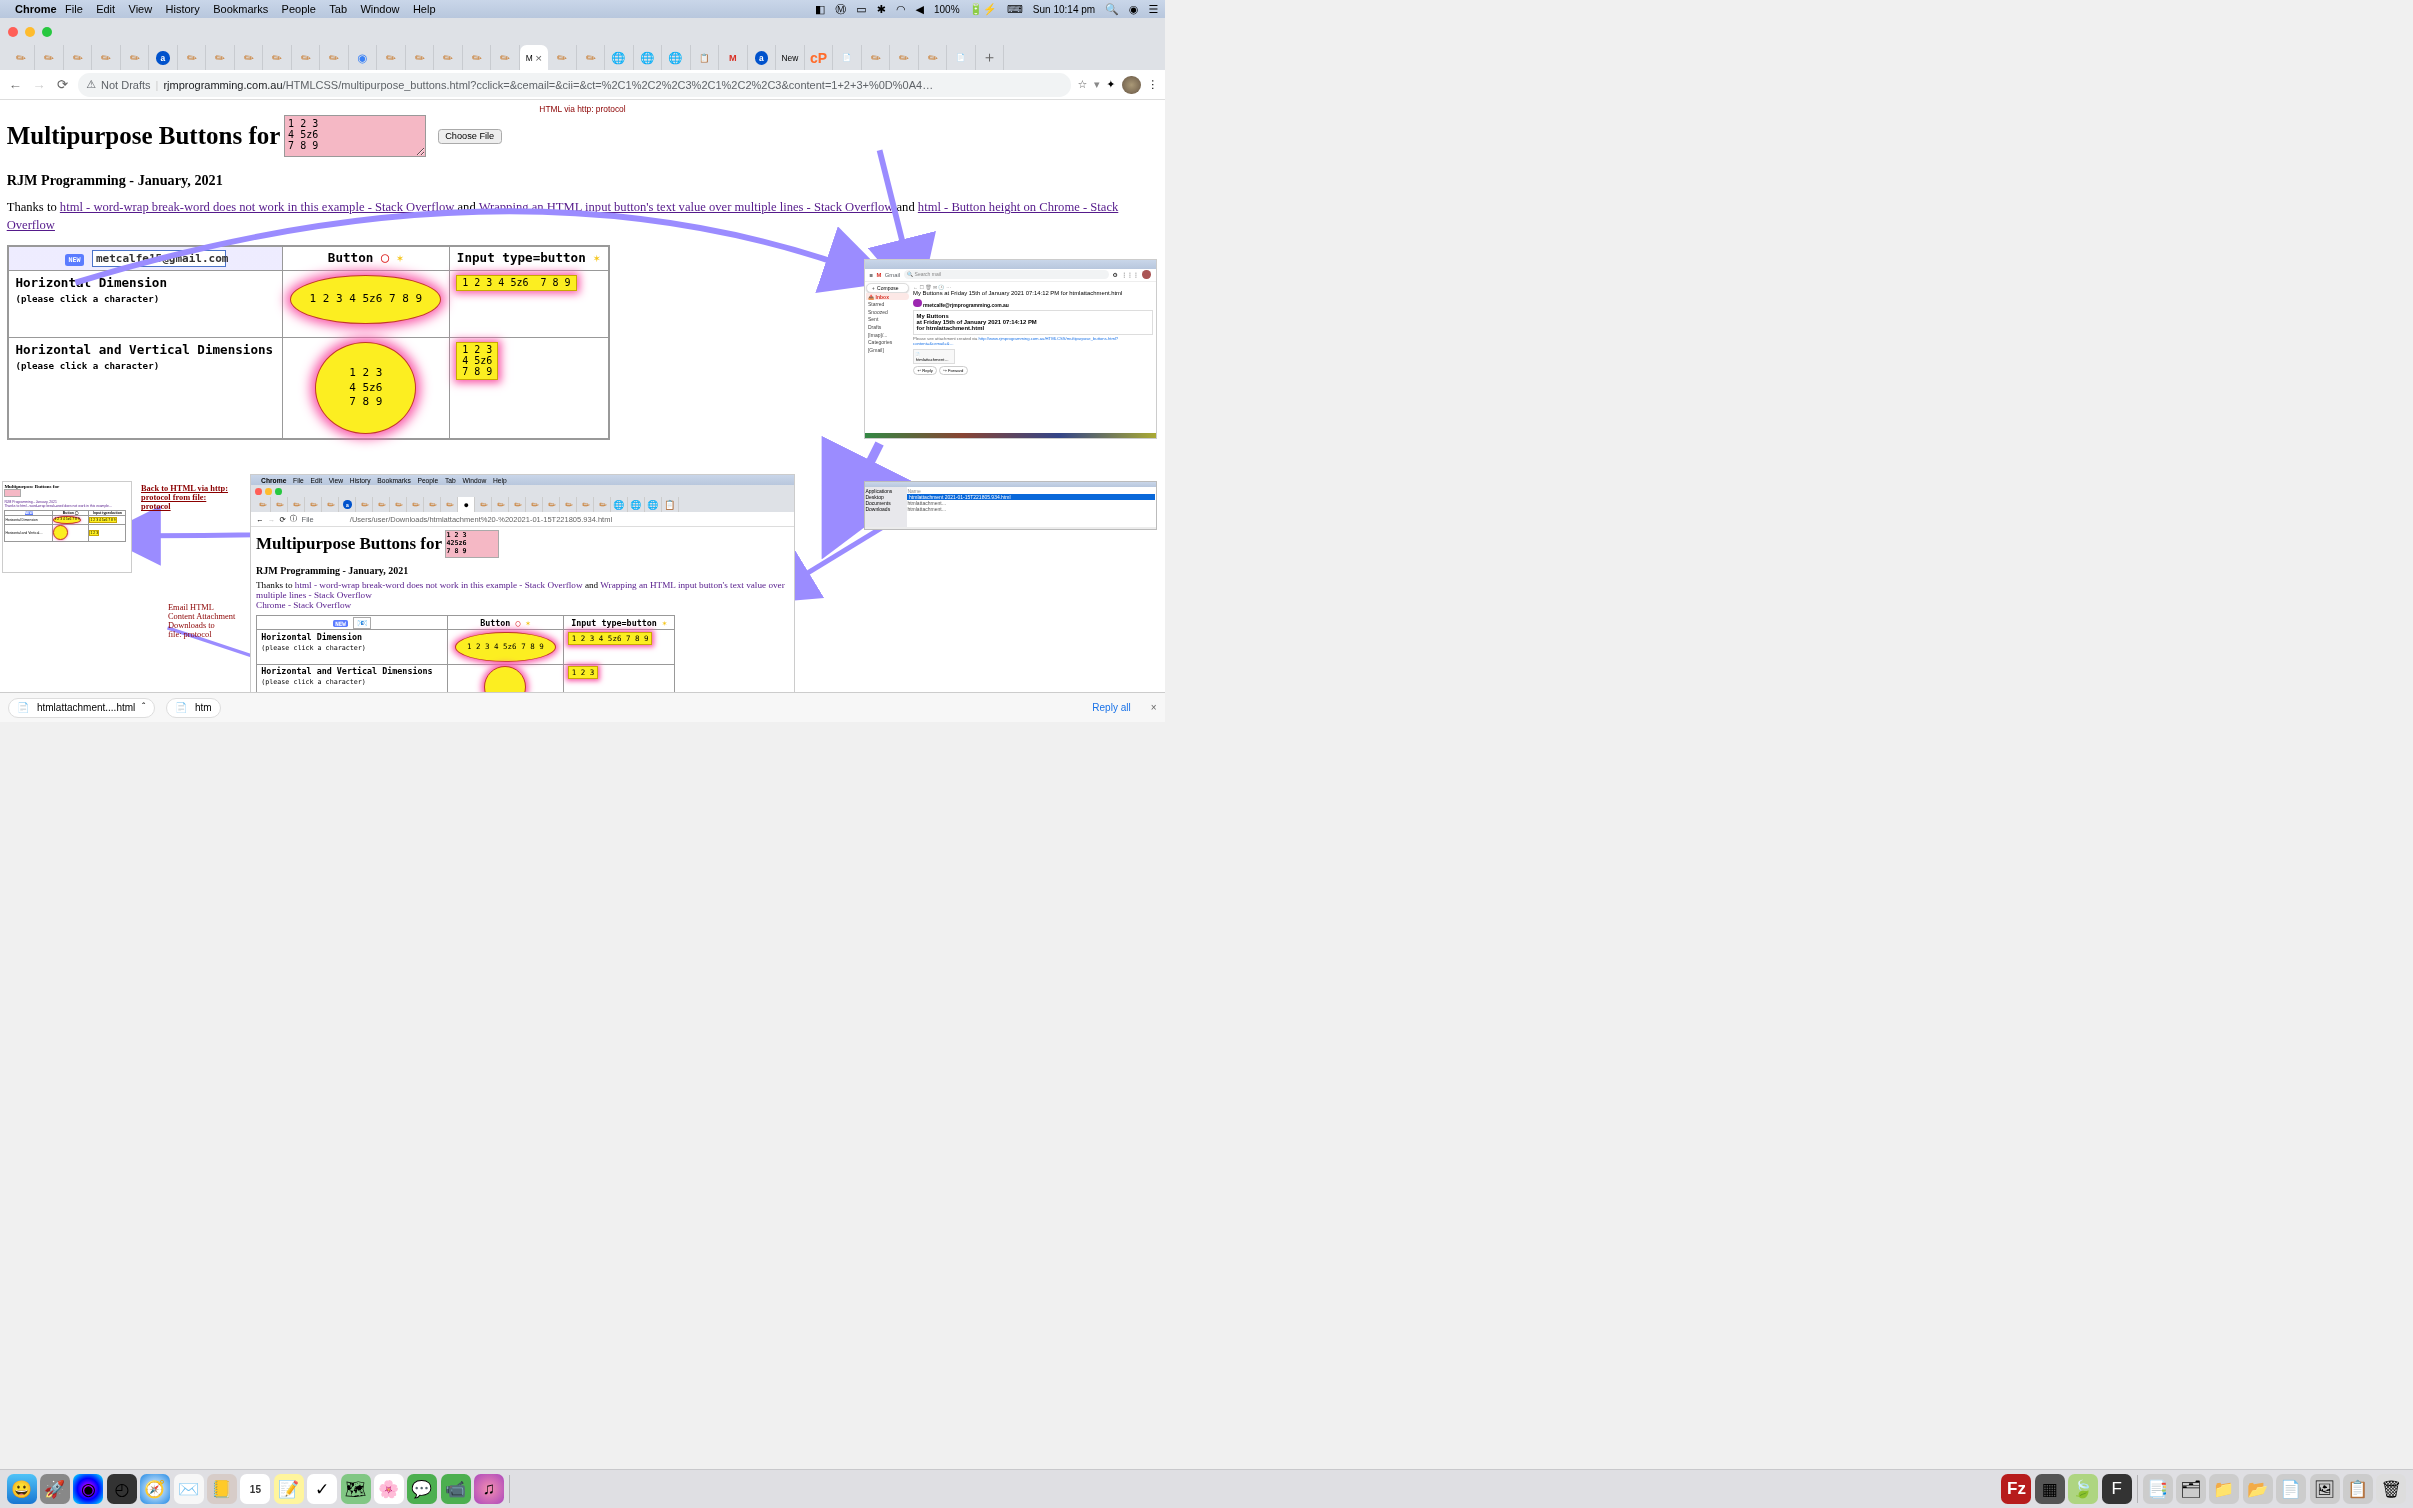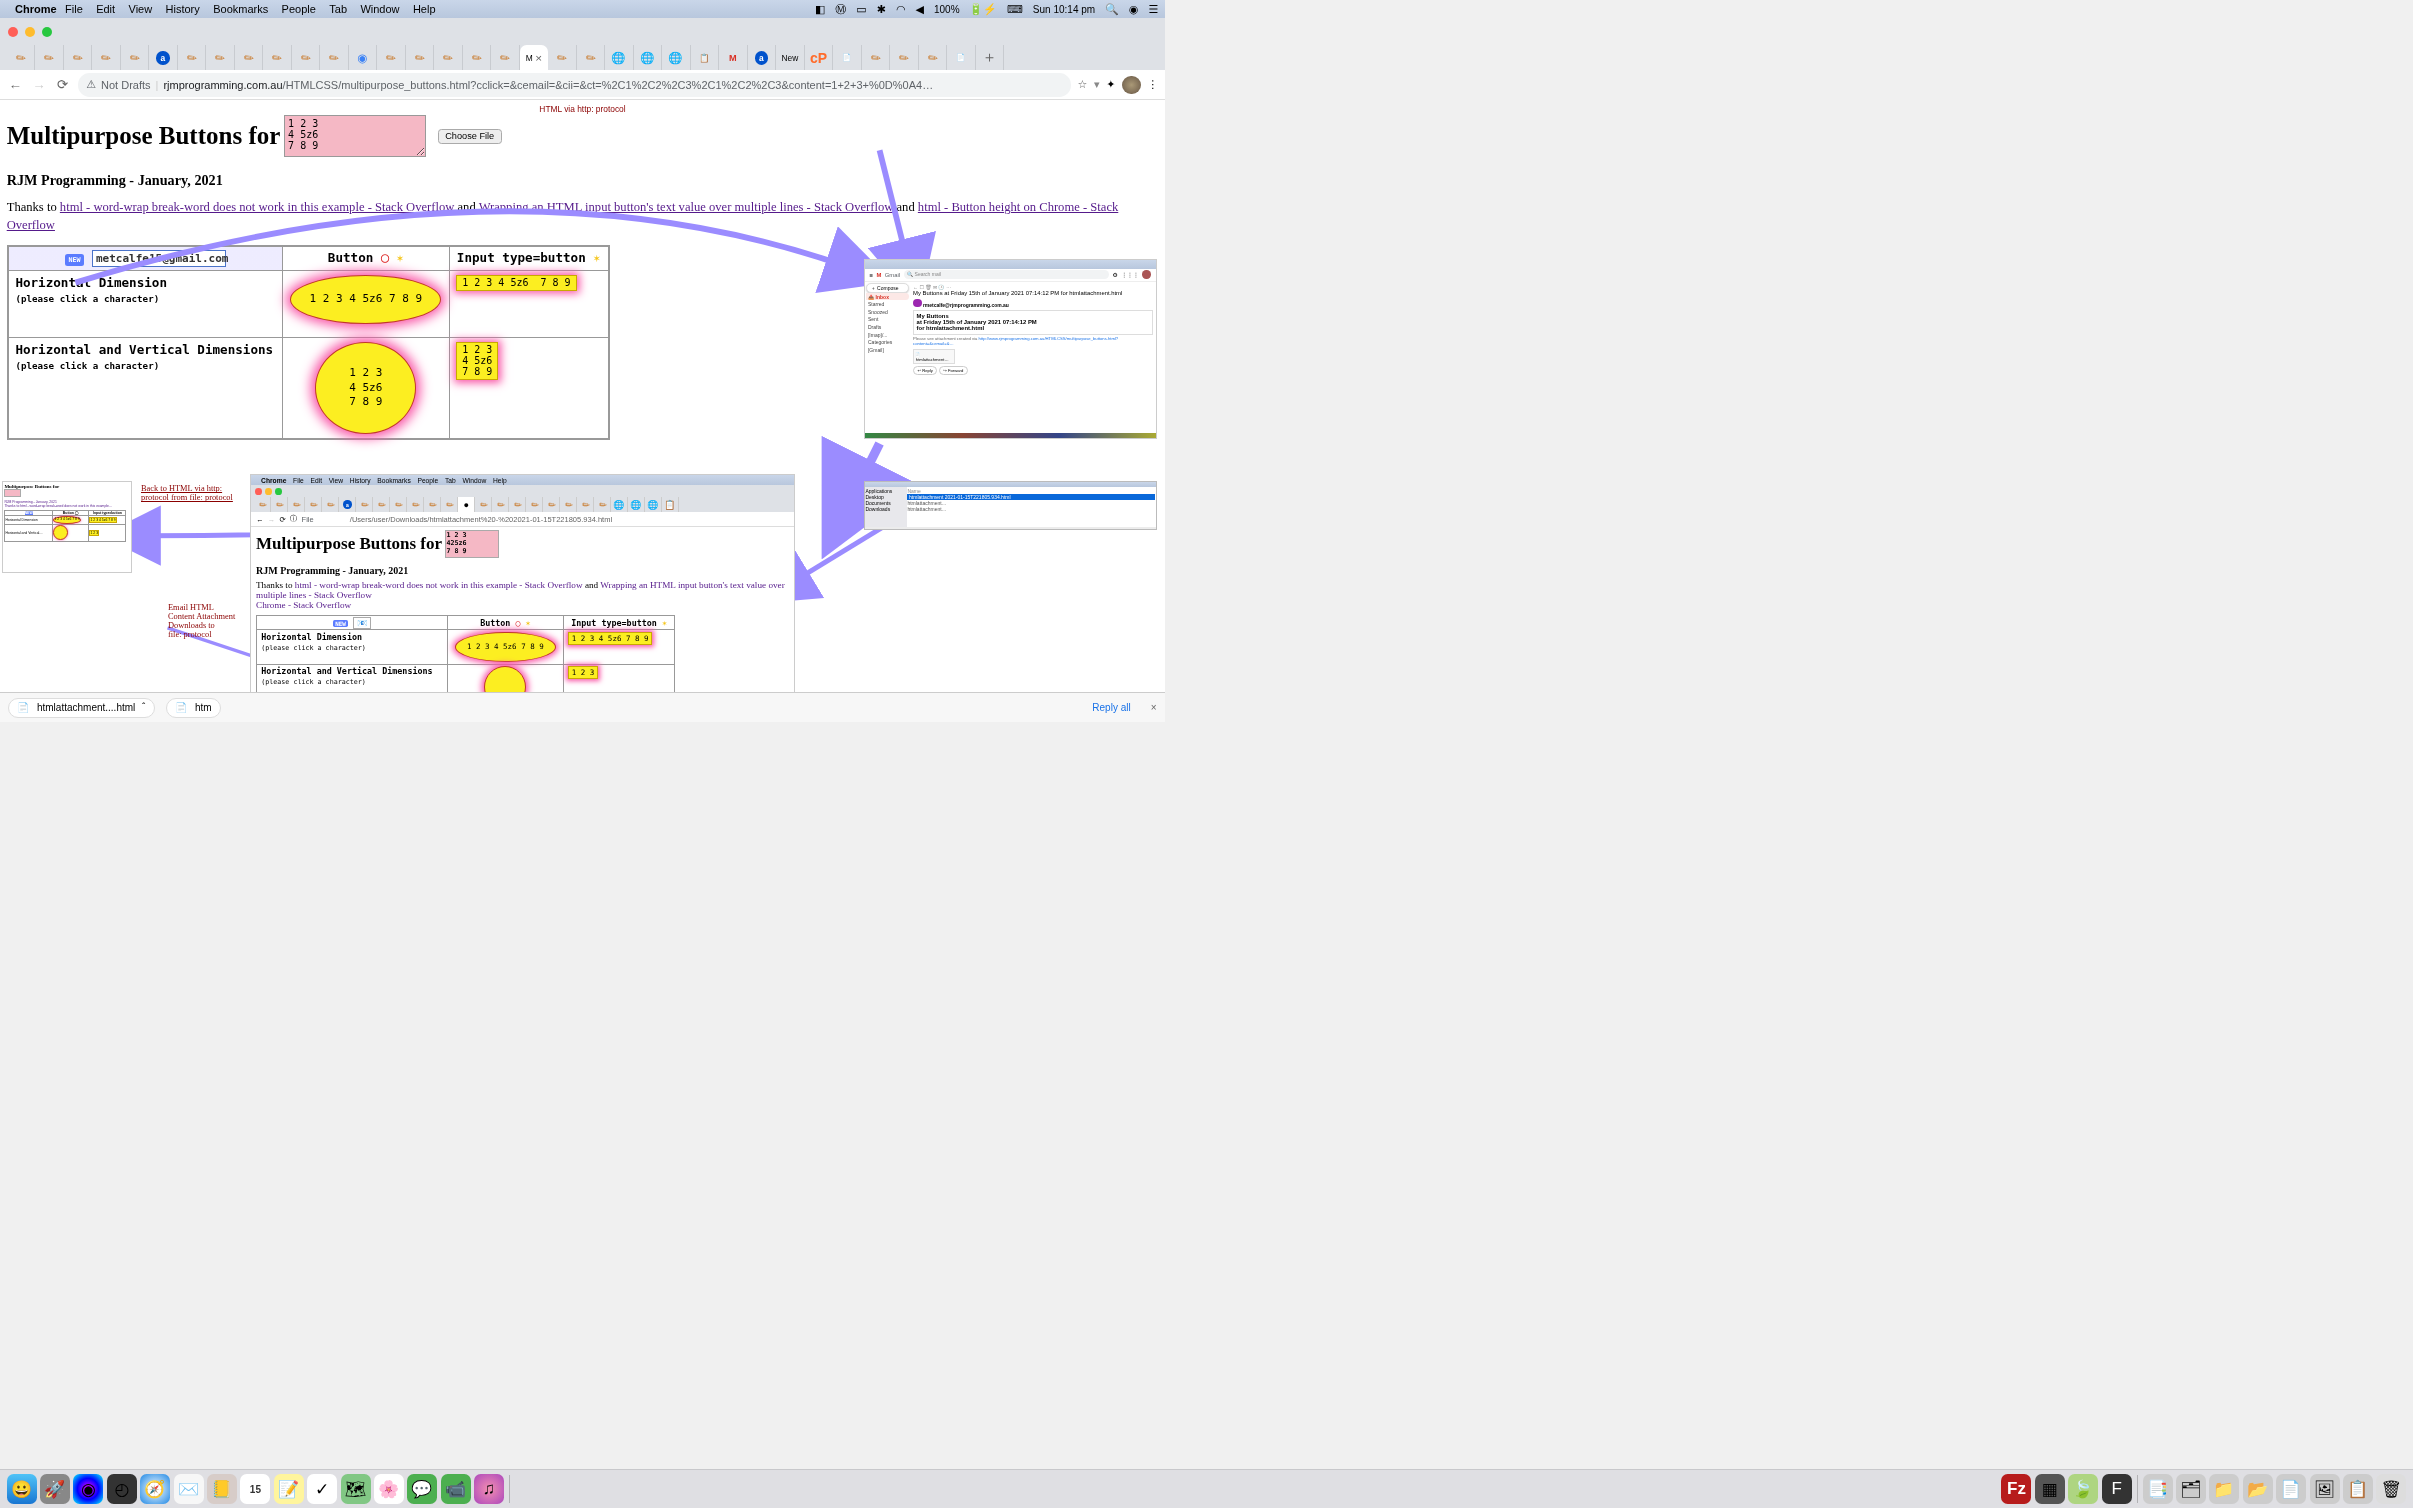--- a/index.html
+++ b/index.html
@@ -630,21 +630,21 @@
         </div>
         <div class="f-main">
           <div style="color:#888;">Name</div>
           <div class="f-sel">htmlattachment 2021-01-15T221805.934.html</div>
           <div style="color:#555;">htmlattachment…</div>
           <div style="color:#555;">htmlattachment…</div>
         </div>
       </div>
     </div>
 
-    <a class="caption" style="top:384px;left:141px;width:92px;text-decoration:underline;">Back to HTML via http: protocol from file: protocol</a>
+    <a class="caption" style="top:384px;left:141px;width:92px;text-decoration:underline;font-weight:bold;">Back to HTML via http: protocol from file: protocol</a>
 
     <div class="mini-html">
       <div style="font-size:5px;font-weight:bold;font-family:serif;">Multipurpose Buttons for</div>
       <div style="width:17px;height:8.4px;background:#f5b8c5;display:inline-block;border:0.8px solid #aaa;"></div>
       <div style="font-size:3.4px;color:#551a8b;margin-top:1.7px;">RJM Programming - January, 2021<br>Thanks to html - word-wrap break-word does not work in this example…</div>
       <table style="border:0.8px solid #999;border-collapse:collapse;font-size:3.4px;margin-top:1.7px;width:122px;">
         <tbody>
             <tr>
               <th style="border:0.8px solid #999;"><span style="background:#5b7cff;color:#fff;font-size:3.4px;">NEW</span></th>
               <th style="border:0.8px solid #999;">Button ◯</th>

